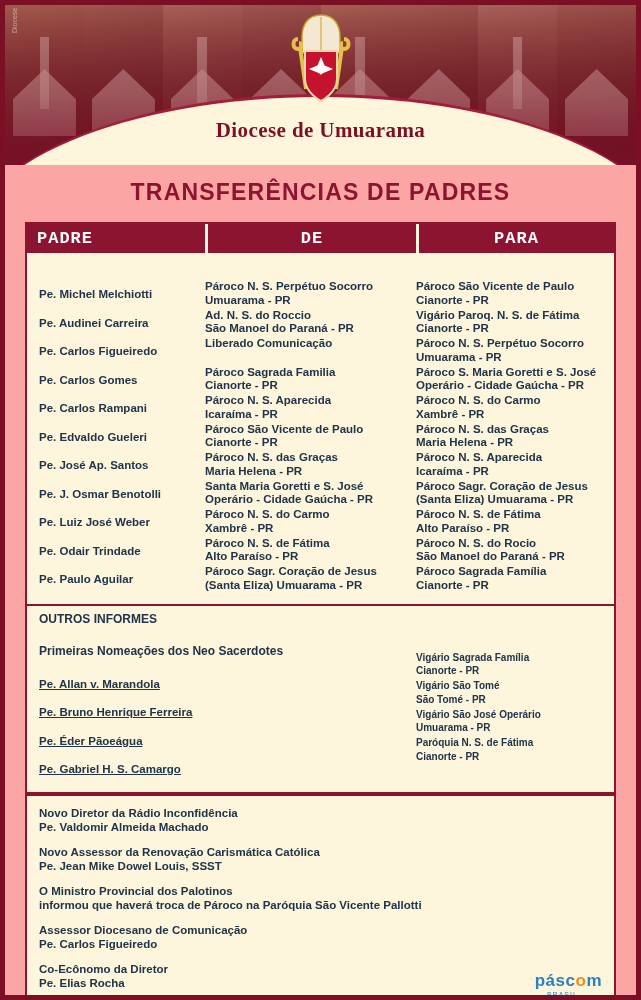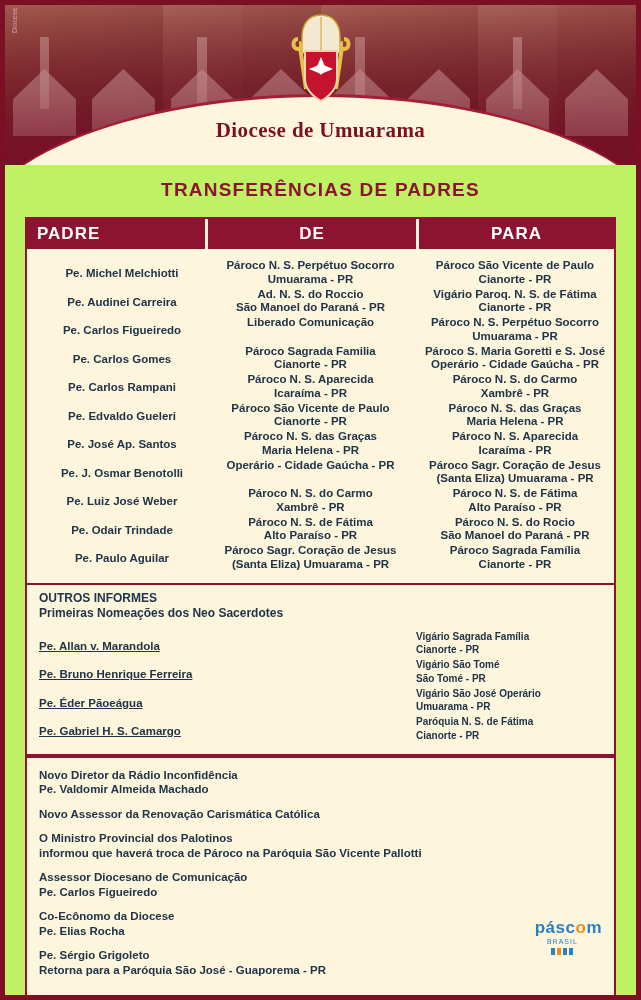--- a/index.html
+++ b/index.html
@@ -7,21 +7,21 @@
     width:641px;height:1000px;
     background:#ffffff;
     font-family:"Liberation Sans", sans-serif;
     overflow:hidden;
   }
   .page{
     position:relative;
     width:641px;height:1000px;
     box-sizing:border-box;
     border:5px solid #7b1024;
-    background:#bef264;
+    background:#fca5a5;
     overflow:hidden;
   }
 
   
   .header{
     position:relative;
     height:160px;
     background:#8d1430;
     overflow:hidden;
   }
@@ -82,21 +82,21 @@
   .watermark{
     position:absolute;left:6px;top:28px;
     font-size:7px;color:#f3dada;opacity:.6;
     transform:rotate(-90deg);transform-origin:left top;
     z-index:6;
   }
 
   
   .main-title{
     text-align:center;
-    font-size:19px;font-weight:bold;
+    font-size:23px;font-weight:bold;
     color:#8d1430;
     letter-spacing:1.2px;
     margin-top:14px;
     font-family:"Liberation Sans", sans-serif;
   }
 
   
   .table-wrap{
     margin:16px 20px 0 20px;
     border:2px solid #8d1430;
@@ -106,26 +106,27 @@
     display:flex;
     background:#fdf6dc;
   }
   .th{
     background:#8d1430;
     color:#fff;
     font-size:17px;font-weight:bold;
     letter-spacing:1px;
     padding:5px 10px;
     box-sizing:border-box;
+    font-family:Liberation Mono, monospace;
   }
   .th.c1{width:178px;}
   .th.c2{width:208px;margin-left:3px;text-align:center;}
   .th.c3{flex:1;margin-left:3px;text-align:center;}
 
-  .tbody{display:flex;padding:10px 0 10px 0;text-align:center;}
+  .tbody{display:flex;padding:27px 0 10px 0;}
   .col{box-sizing:border-box;}
   .col1{width:178px;padding-left:12px;}
   .col2{width:211px;}
   .col3{flex:1;}
 
   .name-row{
     font-size:11.5px;font-weight:bold;color:#21344a;
     height:28.5px;line-height:28.5px;
     white-space:nowrap;
   }
@@ -142,21 +143,21 @@
 
   
   .informes{
     display:flex;
     padding:6px 0 8px 0;
   }
   .inf-left{width:389px;padding-left:12px;box-sizing:border-box;}
   .inf-right{flex:1;}
   .inf-title{
     font-size:12px;font-weight:bold;color:#21344a;
-    margin-bottom:1px;
+    margin-bottom:18px;
   }
   .inf-sub{
     font-size:12px;font-weight:bold;color:#21344a;
     margin-bottom:12px;
   }
   .neo-row{
     font-size:11.5px;font-weight:bold;color:#21344a;
     height:28.5px;line-height:28.5px;white-space:nowrap;text-decoration:underline;
   }
   .neo-pair{
@@ -312,20 +313,21 @@
         </div>
         <div class="pair">
           <span>Pároco São Vicente de Paulo</span>
           <span>Cianorte - PR</span>
         </div>
         <div class="pair">
           <span>Pároco N. S. das Graças</span>
           <span>Maria Helena - PR</span>
         </div>
         <div class="pair">
+          <span>Santa Maria Goretti e S. José</span>
           <span>Operário - Cidade Gaúcha - PR</span>
         </div>
         <div class="pair">
           <span>Pároco N. S. do Carmo</span>
           <span>Xambrê - PR</span>
         </div>
         <div class="pair">
           <span>Pároco N. S. de Fátima</span>
           <span>Alto Paraíso - PR</span>
         </div>
@@ -416,31 +418,32 @@
     </div>
   </div>
 
   <div class="notes">
     <div class="note">
       <span>Novo Diretor da Rádio Inconfidência</span>
       <span>Pe. Valdomir Almeida Machado</span>
     </div>
     <div class="note">
       <span>Novo Assessor da Renovação Carismática Católica</span>
+      <span>Pe. Jean Mike Dowel Louis, SSST</span>
     </div>
     <div class="note">
       <span>O Ministro Provincial dos Palotinos</span>
       <span>informou que haverá troca de Pároco na Paróquia São Vicente Pallotti</span>
     </div>
     <div class="note">
       <span>Assessor Diocesano de Comunicação</span>
       <span>Pe. Carlos Figueiredo</span>
     </div>
     <div class="note">
-      <span>Co-Ecônomo da Diocese</span>
+      <span>Co-Ecônomo da Diretor</span>
       <span>Pe. Elias Rocha</span>
     </div>
     <div class="note">
       <span>Pe. Sérgio Grigoleto</span>
       <span>Retorna para a Paróquia São José - Guaporema - PR</span>
     </div>
 
     <div class="pascom">
       <div class="word"><span>pásc</span><span class="dot">o</span><span>m</span></div>
       <div class="sub">BRASIL</div>

